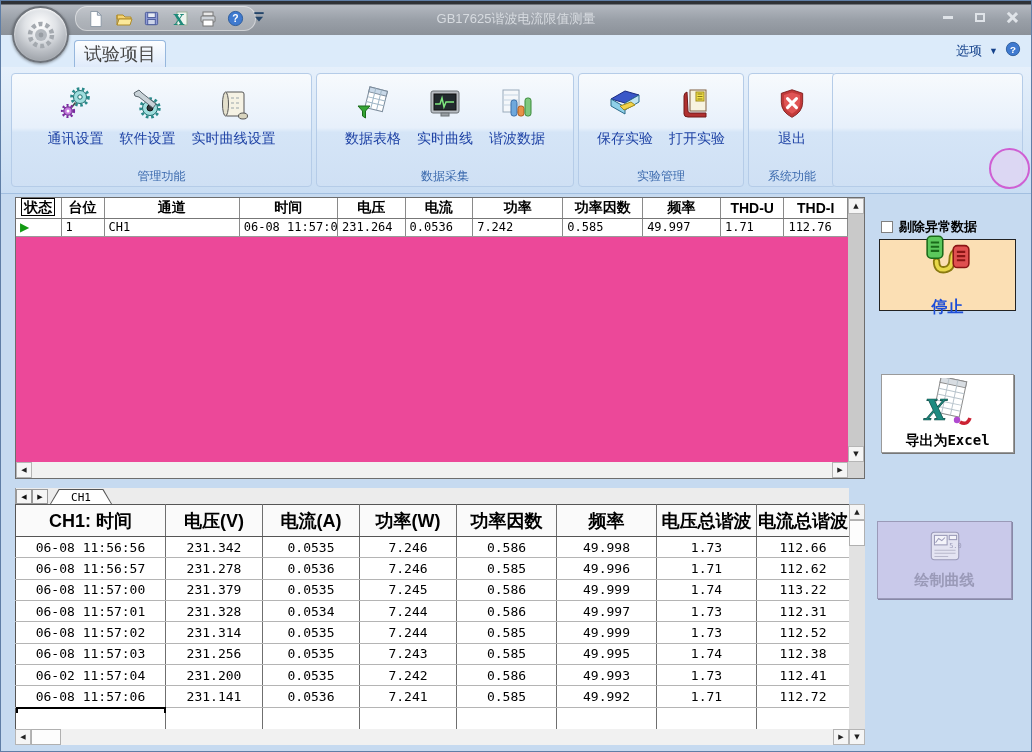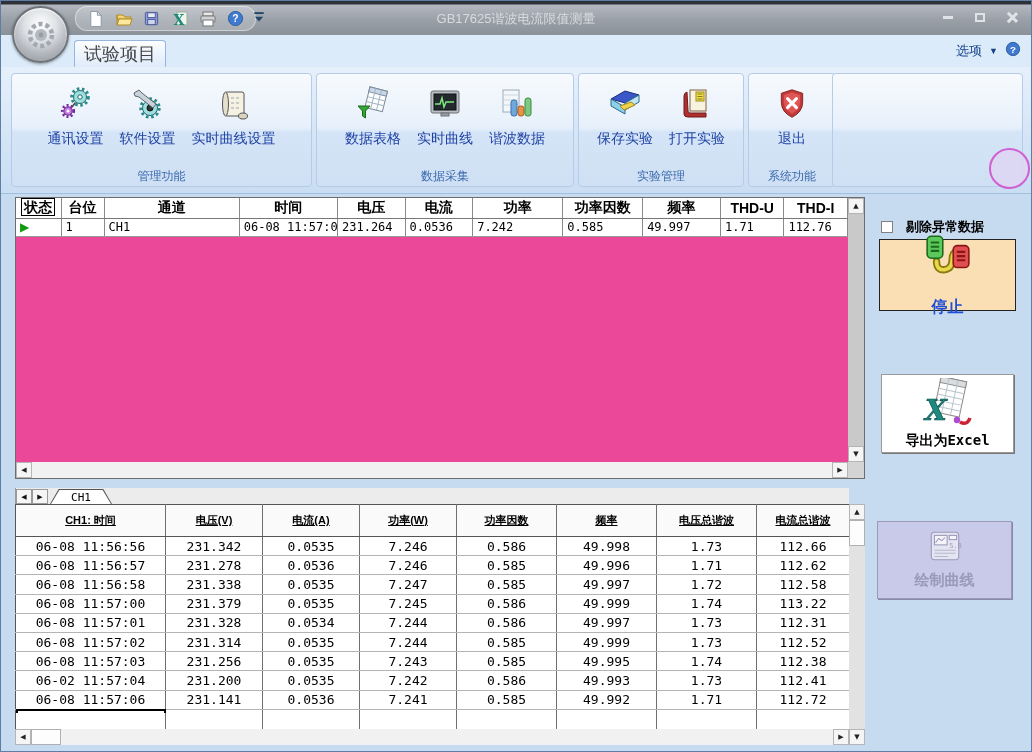--- a/index.html
+++ b/index.html
@@ -86,35 +86,35 @@
     display:flex; align-items:flex-end; border-left:1px solid #9a9a9a; }
   .tab-nav { width:16px; height:15px; background:#f5f5f5; border:1px solid #9a9a9a; font-size:7px;
     display:flex; align-items:center; justify-content:center; color:#111; }
   .sheet-tab { position:relative; width:62px; height:15px; margin-left:2px; }
   .sheet-tab .outer { position:absolute; inset:0; background:#555; clip-path:polygon(14% 0,86% 0,100% 100%,0 100%); }
   .sheet-tab .inner { position:absolute; inset:1px 1px 0 1px; background:#fff; clip-path:polygon(14% 0,86% 0,100% 100%,0 100%);
     display:flex; align-items:center; justify-content:center; font-size:11px;
     font-family:"DejaVu Sans Mono",monospace; color:#000; }
   .ltable-zone { position:absolute; top:16px; left:0; width:850px; height:225px; display:flex; }
   .ltable { width:834px; border:1px solid #555; }
-  .ltable th { height:32px; font-size:11px; font-weight:bold; background:#fafafa; color:#000;
-    border-right:1px solid #6f6f6f; border-bottom:1px solid #555; text-align:center; white-space:nowrap; overflow:hidden;text-decoration:underline; }
+  .ltable th { height:32px; font-size:18px; font-weight:bold; background:#fafafa; color:#000;
+    border-right:1px solid #6f6f6f; border-bottom:1px solid #555; text-align:center; white-space:nowrap; overflow:hidden; }
   .ltable td { height:15px; font-size:13px; font-family:"DejaVu Sans Mono","Liberation Mono",monospace;
     text-align:center; border-right:1px solid #6f6f6f; border-bottom:1px solid #b4b4b4; background:#fff;
     white-space:nowrap; overflow:hidden; }
   .sel-cell { outline:2px solid #000; outline-offset:-2px; }
   .filler-row { position:absolute; top:225px; left:0; width:834px; height:16px; display:grid;
     grid-template-columns:150px 97px 97px 97px 100px 100px 100px 93px; background:#fff; border-left:1px solid #555; }
   .filler-row i { border-right:1px solid #6f6f6f; }
   .lower-hsb { position:absolute; top:241px; left:0; width:834px; }
   .lower-vsb { position:absolute; top:16px; right:0; height:241px; }
 
   
   .side { position:absolute; left:874px; top:0; width:158px; bottom:0; }
-  .chk-row { position:absolute; top:24px; left:6px; display:flex; align-items:center; gap:13px; }
+  .chk-row { position:absolute; top:24px; left:6px; display:flex; align-items:center; gap:6px; }
   .chk-box { width:12px; height:12px; background:#fff; border:1px solid #808080; }
   .chk-label { font-size:13px; font-weight:bold; color:#000; }
   .stop-btn { position:absolute; top:45px; left:4px; width:137px; height:72px; background:#fbdfb4;
     border:1px solid #222; display:flex; flex-direction:column; align-items:center; justify-content:center; }
   .stop-label { font-size:16px; font-weight:bold; color:#1d4ed8; margin-top:18px; }
   .excel-btn { position:absolute; top:180px; left:6px; width:133px; height:79px; background:#fff;
     border:1px solid #9a9a9a; box-shadow:1px 1px 0 #777; display:flex; flex-direction:column; align-items:center; justify-content:center; }
   .excel-label { font-size:14px; font-weight:bold; color:#000; font-family:"DejaVu Sans Mono",monospace; }
   .curve-btn { position:absolute; top:327px; left:2px; width:135px; height:78px; background:#c9c9ea;
     border:1px solid #9a9ab8; box-shadow:1px 1px 0 #8888a8; display:flex; flex-direction:column; align-items:center; justify-content:center; }
@@ -458,30 +458,20 @@
                 <td>06-08 11:56:57</td>
                 <td>231.278</td>
                 <td>0.0536</td>
                 <td>7.246</td>
                 <td>0.585</td>
                 <td>49.996</td>
                 <td>1.71</td>
                 <td>112.62</td>
               </tr>
               <tr>
-                <td>06-08 11:56:58</td>
-                <td>231.338</td>
-                <td>0.0535</td>
-                <td>7.247</td>
-                <td>0.585</td>
-                <td>49.997</td>
-                <td>1.72</td>
-                <td>112.58</td>
-              </tr>
-              <tr>
                 <td>06-08 11:57:00</td>
                 <td>231.379</td>
                 <td>0.0535</td>
                 <td>7.245</td>
                 <td>0.586</td>
                 <td>49.999</td>
                 <td>1.74</td>
                 <td>113.22</td>
               </tr>
               <tr>

